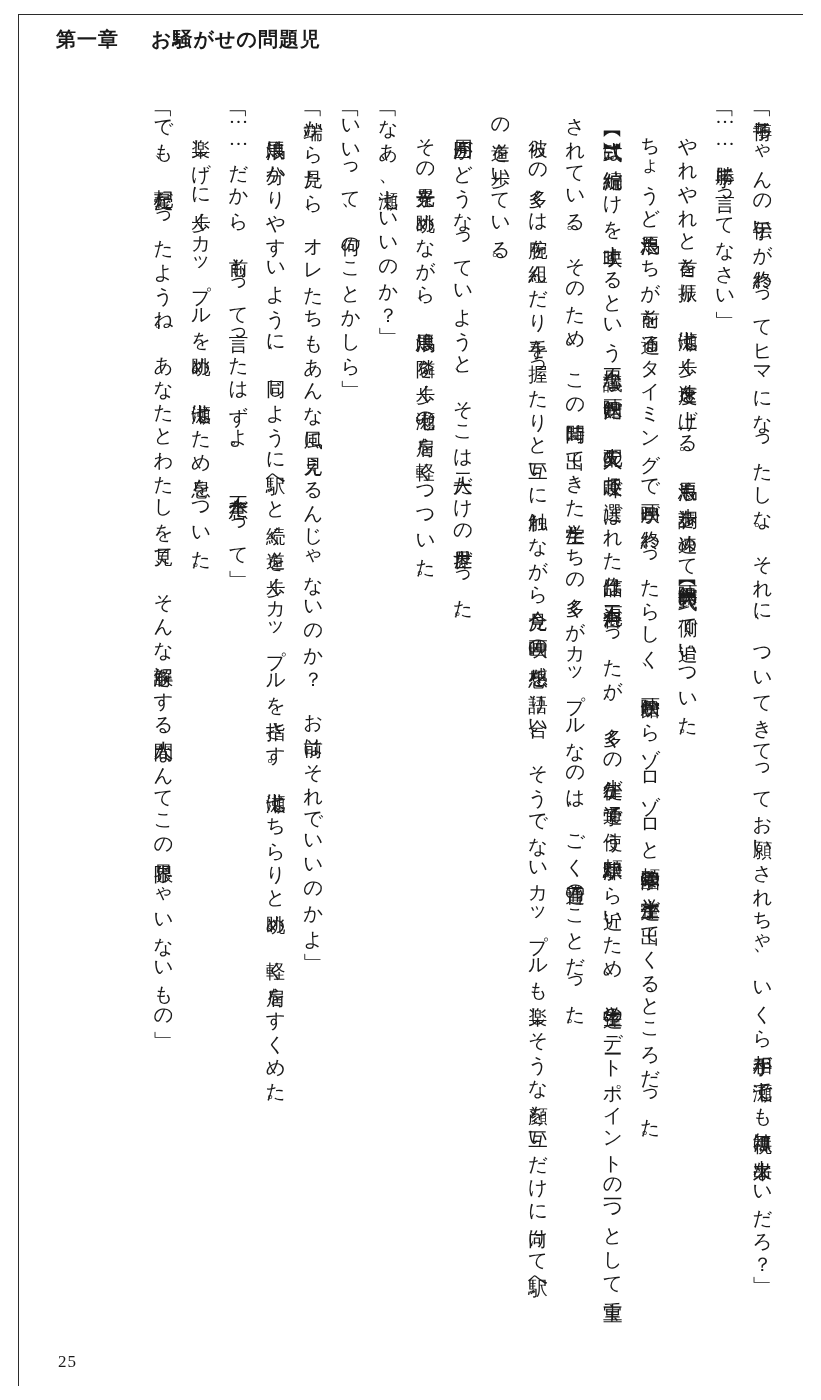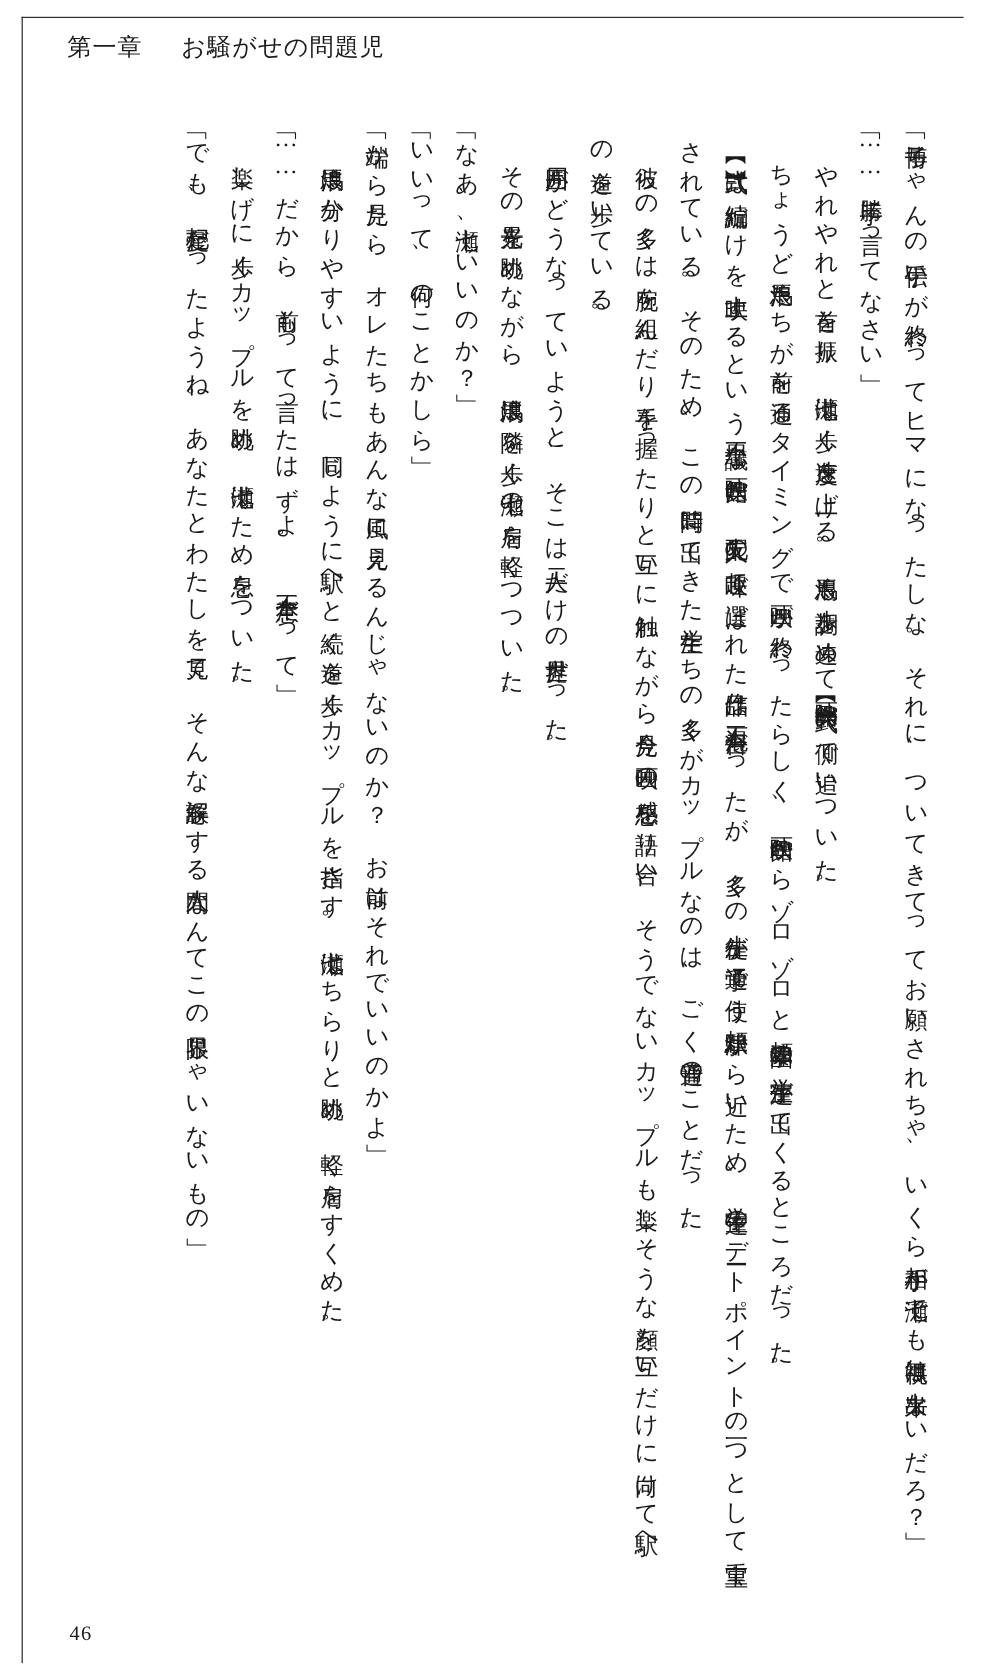--- a/index.html
+++ b/index.html
@@ -43,21 +43,21 @@
   }
 
   
   .chapter-header {
     position: absolute;
     left: 56px;
     top: 26px;
     font-size: 20px;
     letter-spacing: 1px;
     white-space: nowrap;
-    font-weight: 400;
+    font-weight: 700;
   }
   .chapter-header .ch-num {
     margin-right: 26px;
   }
 
   
   .body-vertical {
     position: absolute;
     right: 40px;
     top: 104px;
@@ -113,15 +113,15 @@
       <p class="indent">その光景を眺めながら、浪馬は隣を歩く七瀬の肩を軽くつついた。</p>
       <p>「なあ、七瀬、いいのか？」</p>
       <p>「いいって、何のことかしら」</p>
       <p>「端から見たら、オレたちもあんな風に見えるんじゃないのか？　お前はそれでいいのかよ」</p>
       <p class="indent">浪馬は分かりやすいように、同じように駅へと続く道を歩くカップルを指さす。七瀬はちらりと眺め、軽く肩をすくめた。</p>
       <p>「……だから、前もって言ったはずよ。　不本意だって」</p>
       <p class="indent">楽しげに歩くカップルを眺め、七瀬はため息をついた。</p>
       <p>「でも、杞憂だったようね。あなたとわたしを見て、そんな誤解をする人間なんてこの界限じゃいないもの」</p>
     </div>
 
-  <div class="page-number">46</div>
+  <div class="page-number">25</div>
 
 </div>
 
 </body></html>

